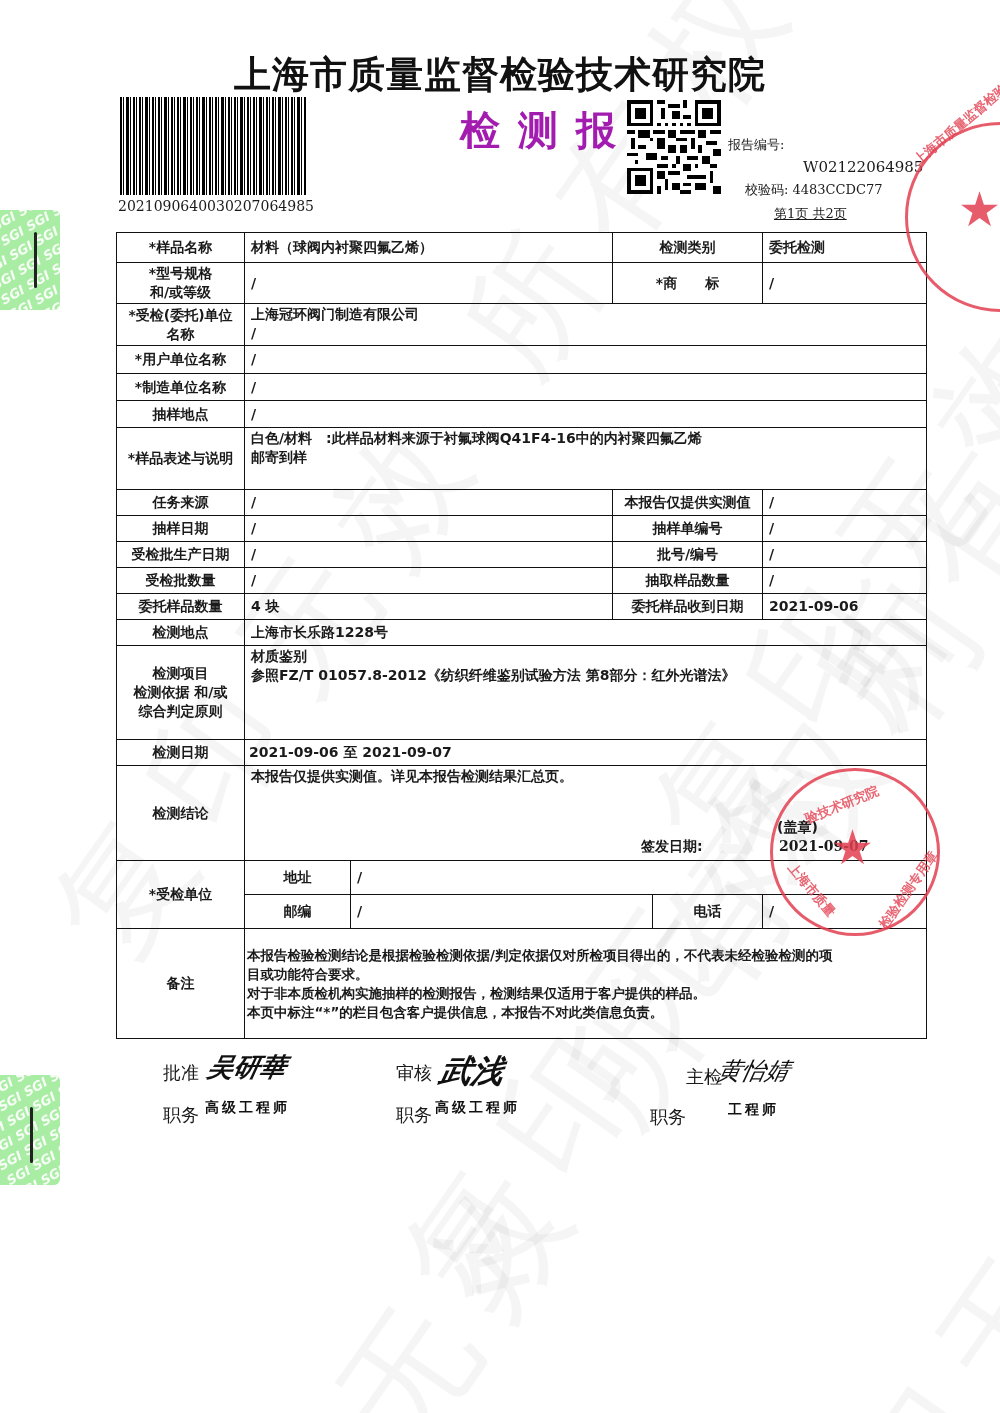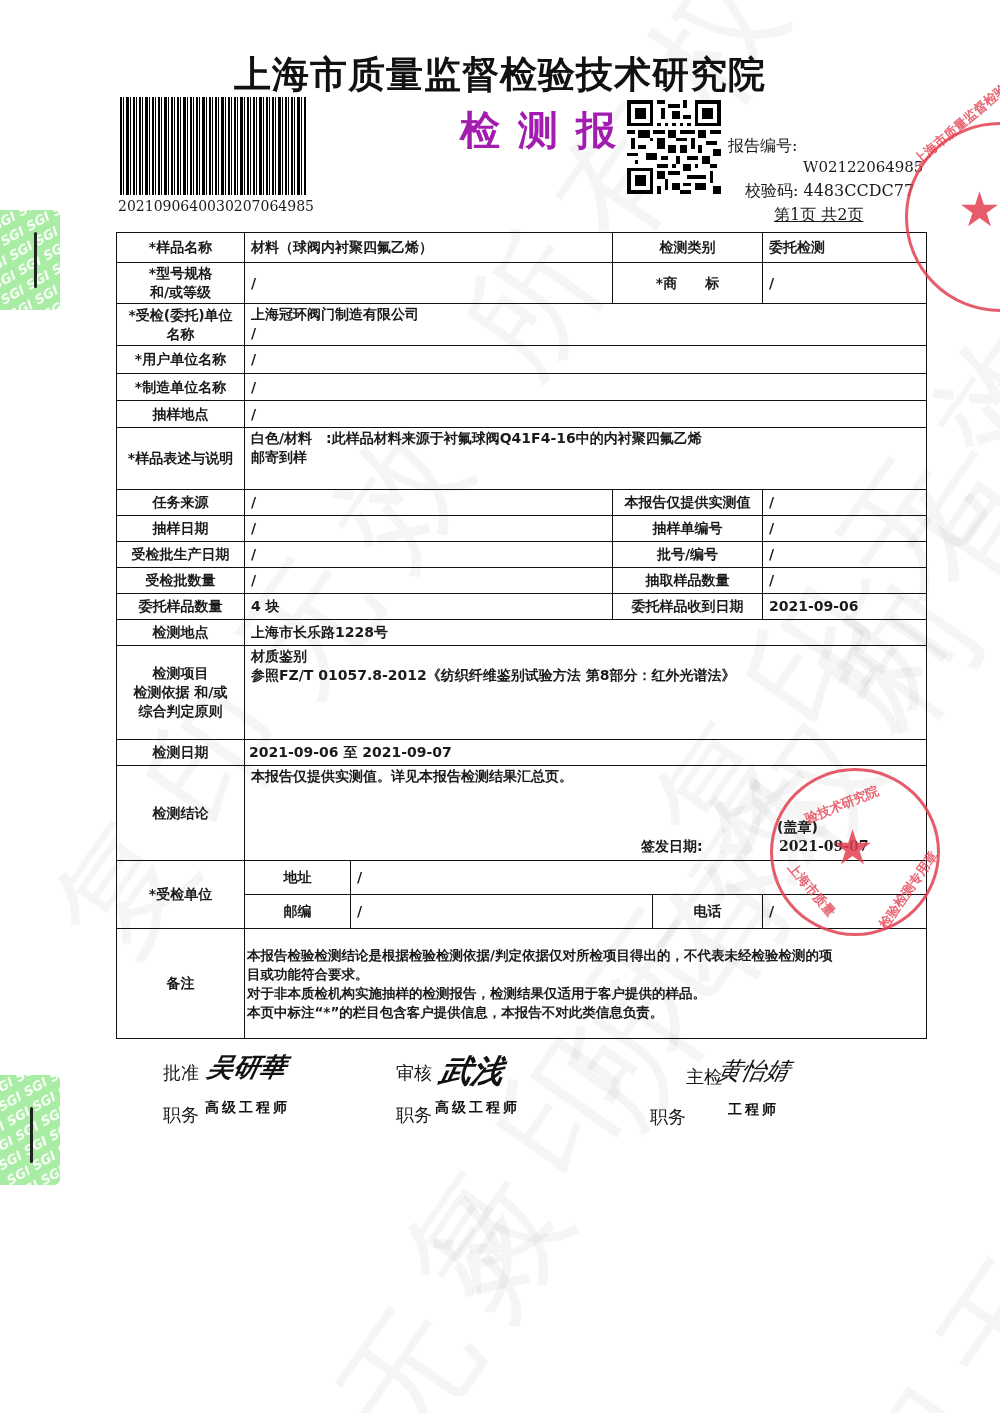--- a/index.html
+++ b/index.html
@@ -17,21 +17,21 @@
 
     
     .org-title { position: absolute; left: 0; top: 50px; width: 1000px; text-align: center; font-family: "DejaVu Sans", sans-serif; font-weight: bold; font-size: 37px; letter-spacing: 1px; color: #111; z-index: 2; }
     .report-title { position: absolute; left: 428px; top: 103px; font-family: "DejaVu Sans", sans-serif; font-weight: bold; font-size: 40px; letter-spacing: 18px; color: #a21caf; z-index: 2; margin-left: 32px; }
     .barcode { position: absolute; left: 120px; top: 97px; width: 186px; height: 98px; z-index: 2;
       background: repeating-linear-gradient(90deg,
         #000 0 2px, #fff 2px 3px, #000 3px 4px, #fff 4px 6px, #000 6px 9px, #fff 9px 10px,
         #000 10px 11px, #fff 11px 13px, #000 13px 15px, #fff 15px 16px, #000 16px 17px, #fff 17px 19px); }
     .barcode-number { position: absolute; left: 118px; top: 198px; font-size: 14px; font-family: "DejaVu Serif", serif; letter-spacing: 0px; z-index: 2; text-align: center; }
     .qr { position: absolute; left: 626px; top: 100px; width: 96px; height: 94px; z-index: 2; }
-    .meta { position: absolute; z-index: 2; font-size: 16px; font-family: "DejaVu Serif", serif; }
+    .meta { position: absolute; z-index: 2; font-size: 13px; font-family: "DejaVu Serif", serif; }
 
     
     .report-table { position: absolute; left: 116px; top: 232px; width: 810px; border-collapse: collapse; z-index: 2; table-layout: fixed; font-weight: bold; }
     .report-table td { border: 1.6px solid #111; font-size: 14px; font-family: "DejaVu Sans", sans-serif; padding: 1px 4px; vertical-align: middle; line-height: 19px; color: #1a1a1a; }
     .report-table td.lbl { text-align: center; }
     .report-table td.val { text-align: left; padding-left: 6px; }
     .report-table td.top { vertical-align: top; }
     .report-table td.center { }
     .dim { font-family: "DejaVu Serif", serif; }
 

